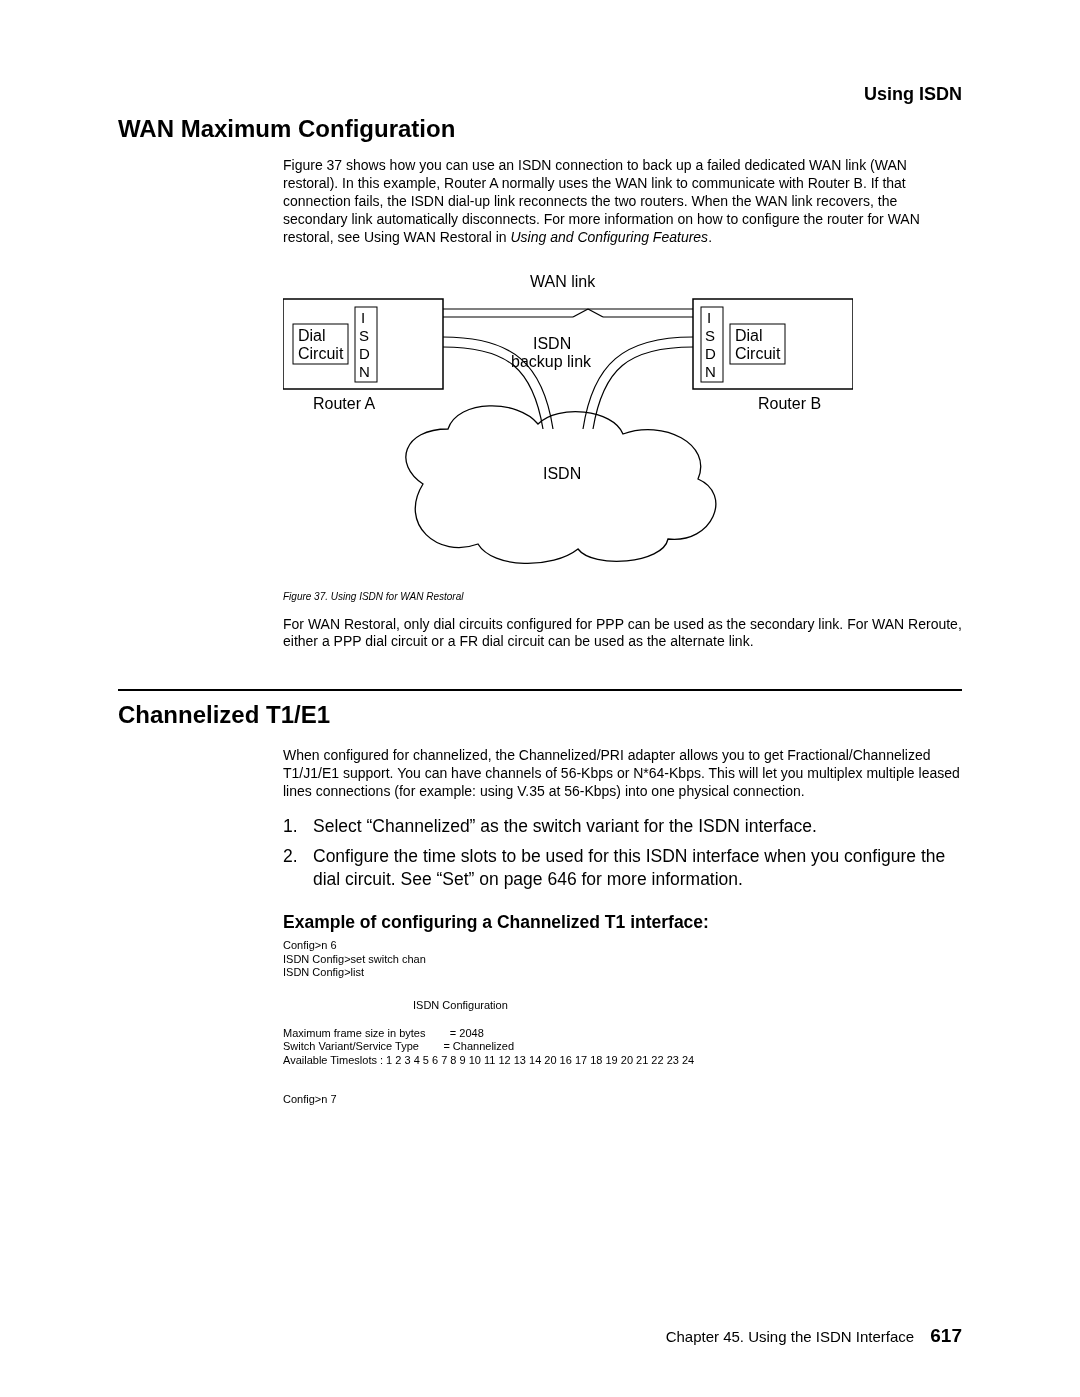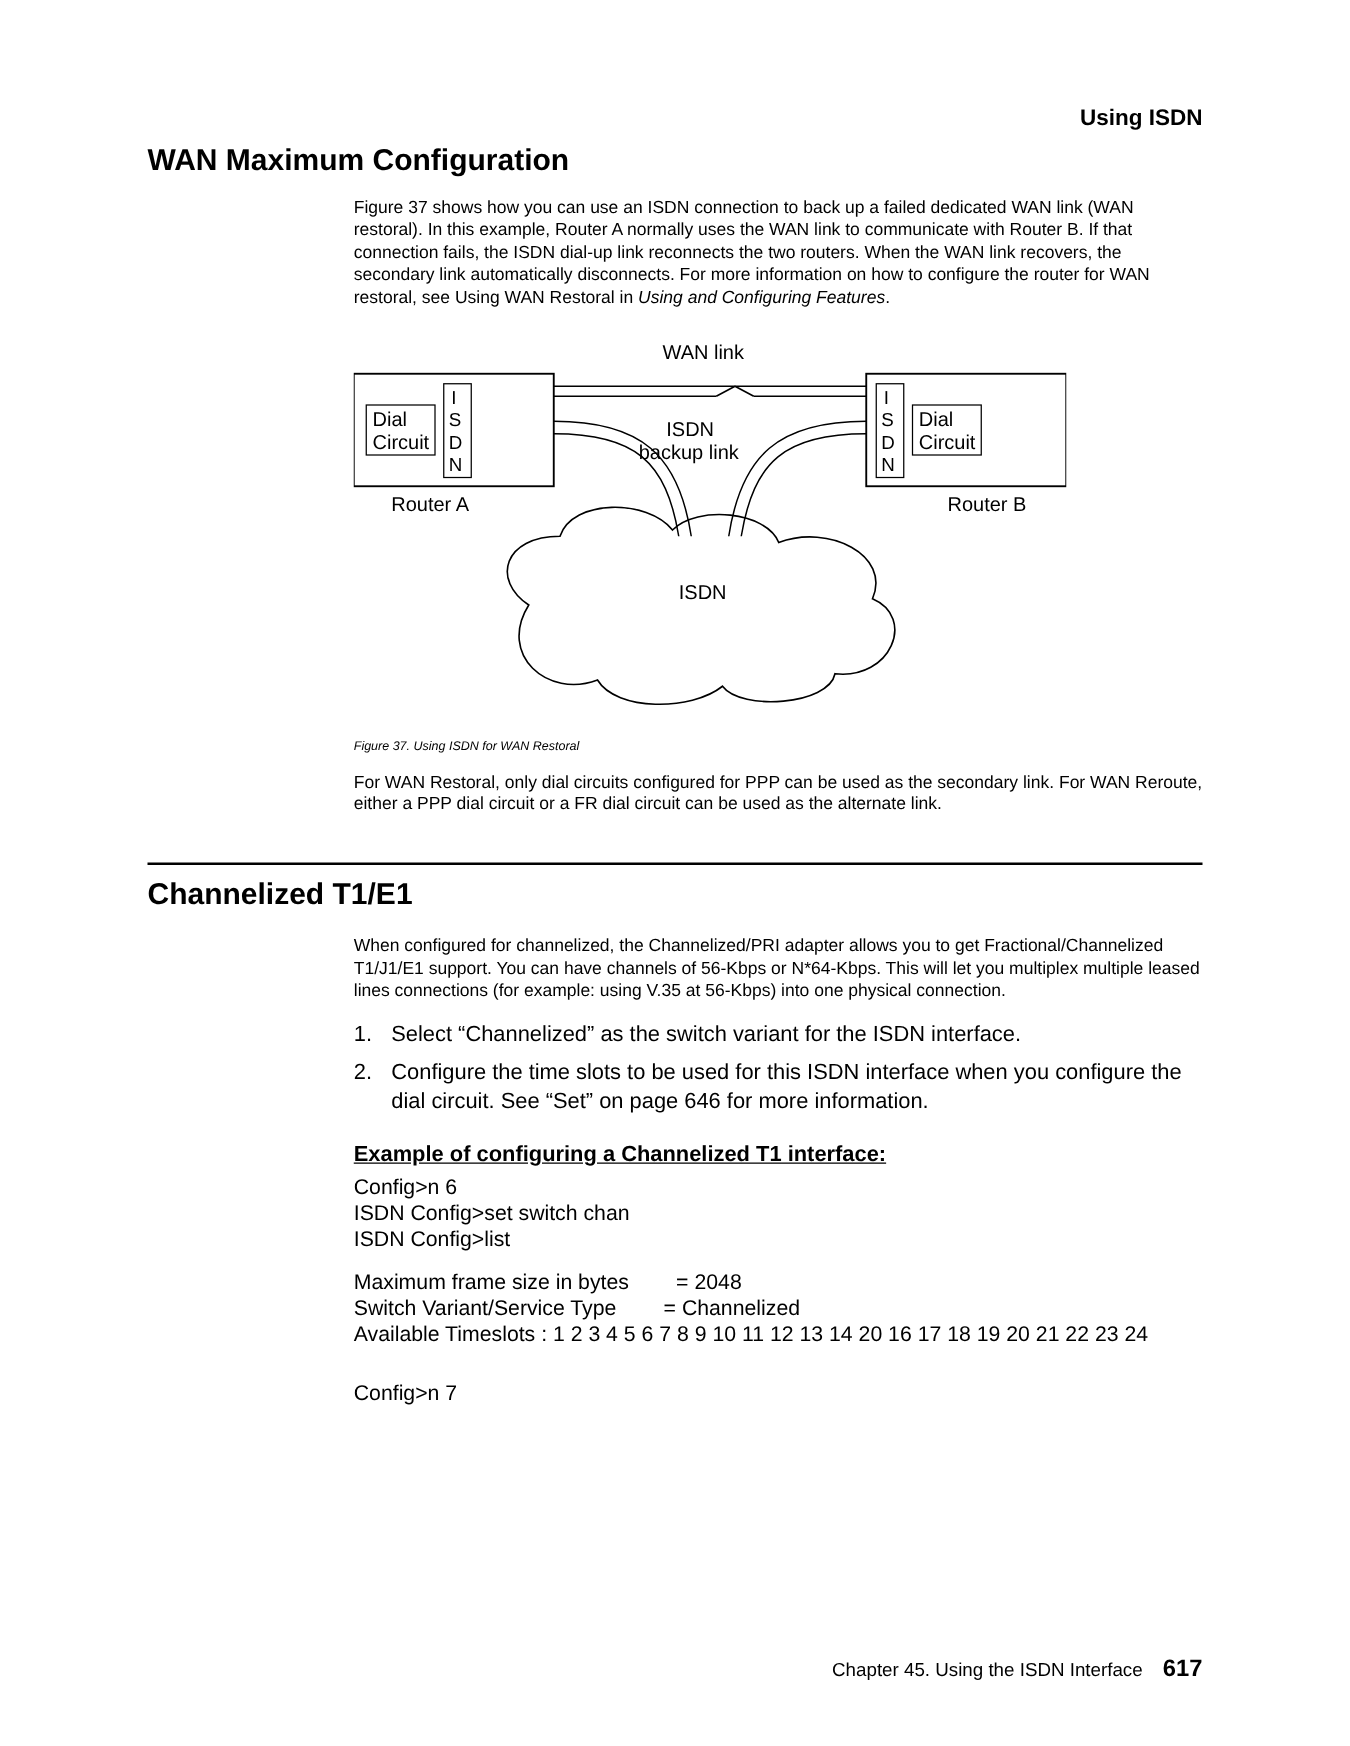--- a/index.html
+++ b/index.html
@@ -59,25 +59,24 @@
     display: flex;
     gap: 10px;
     margin-bottom: 8px;
   }
   .ol .num { min-width: 20px; }
   .subhead {
     font-weight: bold;
     font-size: 17.5px;
     margin-left: 165px;
     margin-top: 22px;
-    text-decoration: underline;
   }
   .term {
     font-family: Arial, Helvetica, sans-serif;
-    font-size: 17px;
+    font-size: 11px;
     white-space: pre;
     margin-left: 165px;
     line-height: 1.22;
   }
   .footer {
     position: absolute;
     bottom: 50px;
     right: 118px;
     font-size: 15px;
   }
@@ -178,20 +177,21 @@
       <div>Configure the time slots to be used for this ISDN interface when you configure the dial circuit. See “Set” on page 646 for more information.</div>
     </div>
   </div>
 
   <div class="subhead">Example of configuring a Channelized T1 interface:</div>
 
   <div class="term" style="margin-top:6px;">Config&gt;n 6
 ISDN Config&gt;set switch chan
 ISDN Config&gt;list</div>
 
+  <div class="term" style="margin-top:20px; text-align:left; margin-left:295px;">ISDN Configuration</div>
 
   <div class="term" style="margin-top:14px;">Maximum frame size in bytes        = 2048
 Switch Variant/Service Type        = Channelized
 Available Timeslots : 1 2 3 4 5 6 7 8 9 10 11 12 13 14 20 16 17 18 19 20 21 22 23 24</div>
 
   <div class="term" style="margin-top:26px;">Config&gt;n 7</div>
 
   <div class="footer">
     <span>Chapter 45. Using the ISDN Interface</span>
     <span class="pg">617</span>

